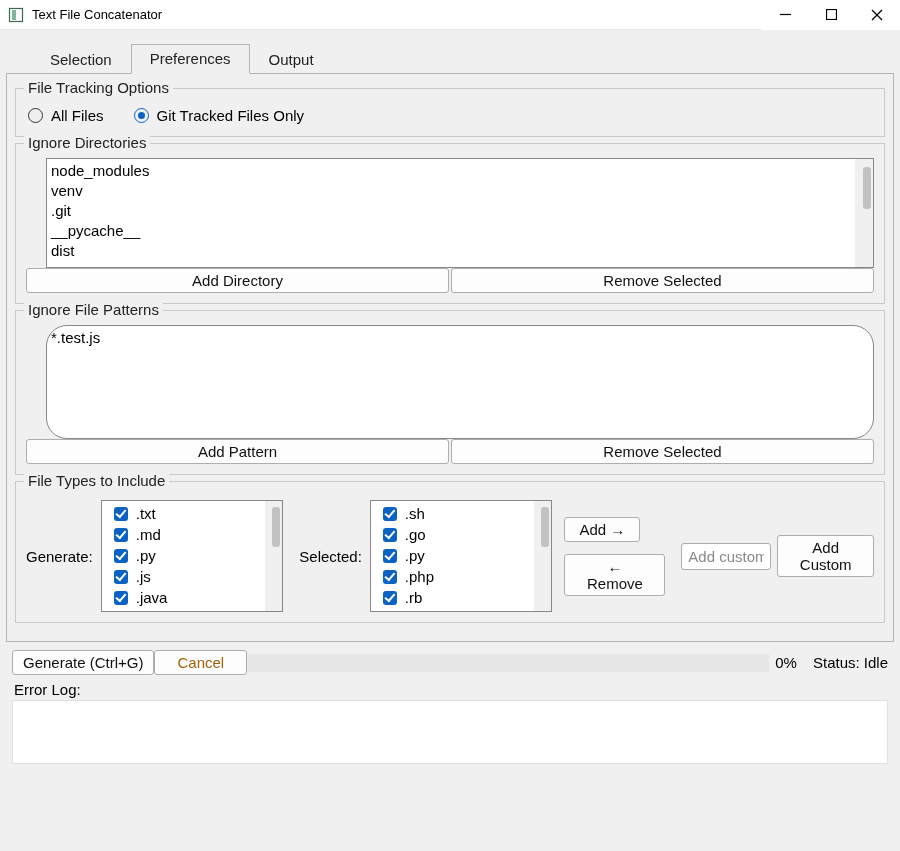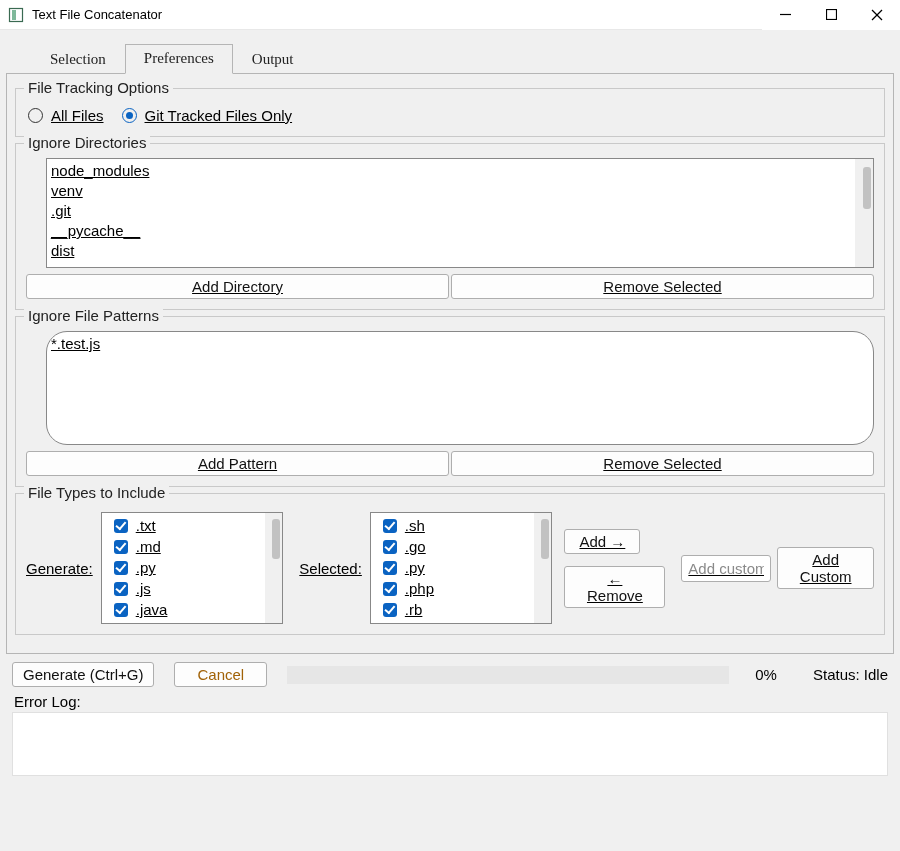--- a/index.html
+++ b/index.html
@@ -51,54 +51,52 @@
     z-index: 2;
   }
   .tab {
     padding: 5px 18px 6px 18px;
     font-size: 15px;
     color: #222;
     border: 1px solid transparent;
     border-bottom: none;
     margin-bottom: -1px;
     cursor: default;
-    font-family: Liberation Serif, serif;
   }
   .tab.active {
     background: #f0f0f0;
     border-color: #b5b5b5;
     border-bottom: 1px solid #f0f0f0;
   }
   .tabpanel {
     border: 1px solid #b5b5b5;
     padding: 8px 8px 14px 8px;
     background: #f0f0f0;
   }
 
   
   .groupbox {
     border: 1px solid #c9c9c9;
     margin: 6px 0 4px 0;
     padding: 14px 10px 10px 10px;
     position: relative;
     background: #f0f0f0;
-    text-decoration: underline;
   }
   .groupbox > .legend {
     position: absolute;
     top: -10px;
     left: 8px;
     background: #f0f0f0;
     padding: 0 4px;
     font-size: 15px;
     color: #222;
   }
 
   
-  .radiorow { display: flex; align-items: flex-end; gap: 4px; padding: 4px 2px 2px 2px; }
+  .radiorow { display: flex; align-items: flex-end; gap: 16px; padding: 4px 2px 2px 2px; }
   .radio {
     display: inline-flex; align-items: center;
     margin-right: 14px;
     font-size: 15px;
   }
   .radio .disc {
     width: 15px; height: 15px; border-radius: 50%;
     border: 1.2px solid #333;
     margin-right: 8px;
     display: inline-flex; align-items: center; justify-content: center;
@@ -143,21 +141,21 @@
     border: 1px solid #aeaeae;
     border-radius: 3px;
     padding: 3px 10px;
     font-size: 15px;
     color: #111;
     text-align: center;
   }
   .btn.disabled { color: #a16207; }
   .btn.wide { flex: 1; }
 
-  .btnrow { display: flex; gap: 2px; margin-top: 6px; }
+  .btnrow { display: flex; gap: 2px; }
 
   
   .checklist {
     background: #fff;
     border: 1px solid #888;
     width: 190px;
     height: 112px;
     overflow: hidden;
     position: relative;
   }
@@ -187,21 +185,21 @@
   .ftcustom { display:flex; align-items:center; gap:6px; margin-left:10px; }
   input.textfield {
     border:1px solid #aeaeae; border-radius:3px;
     padding:4px 6px; font-size:15px; width:90px;
     font-family: inherit;
   }
   input.textfield::placeholder { color:#8a8a8a; }
 
   
   .actions {
-    display:flex; align-items:center; gap:20px;
+    display:flex; align-items:center; gap:0;
     padding:8px 6px 2px 6px;
   }
   .progress {
     flex:1; height:18px; background:#e6e6e6;
     border:1px solid #bcbcbc00;
   }
   .pct { padding:0 6px; font-size:15px; }
   .status { padding-left:10px; font-size:15px; }
 
   .errlabel { padding:4px 8px 2px 8px; font-size:15px; }

